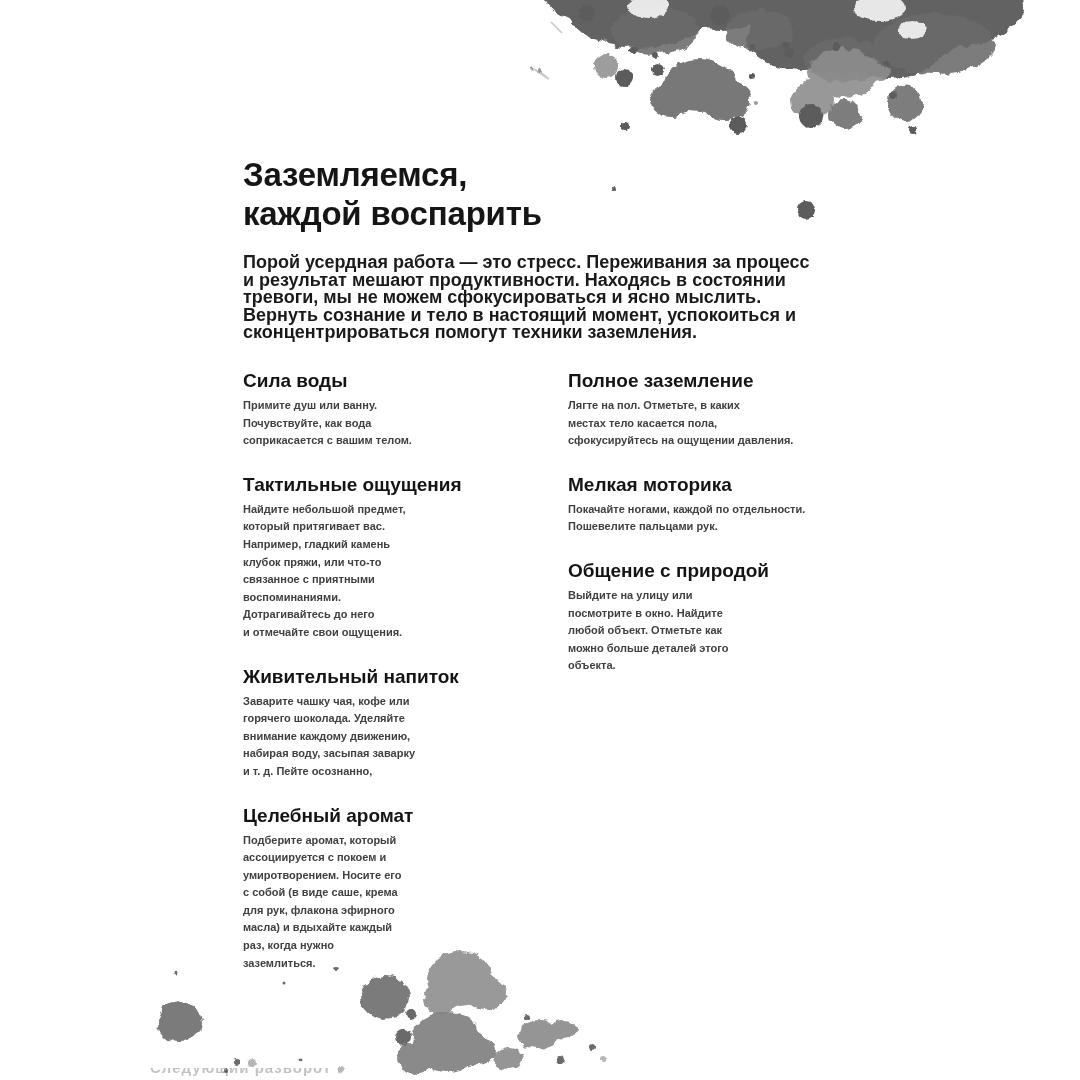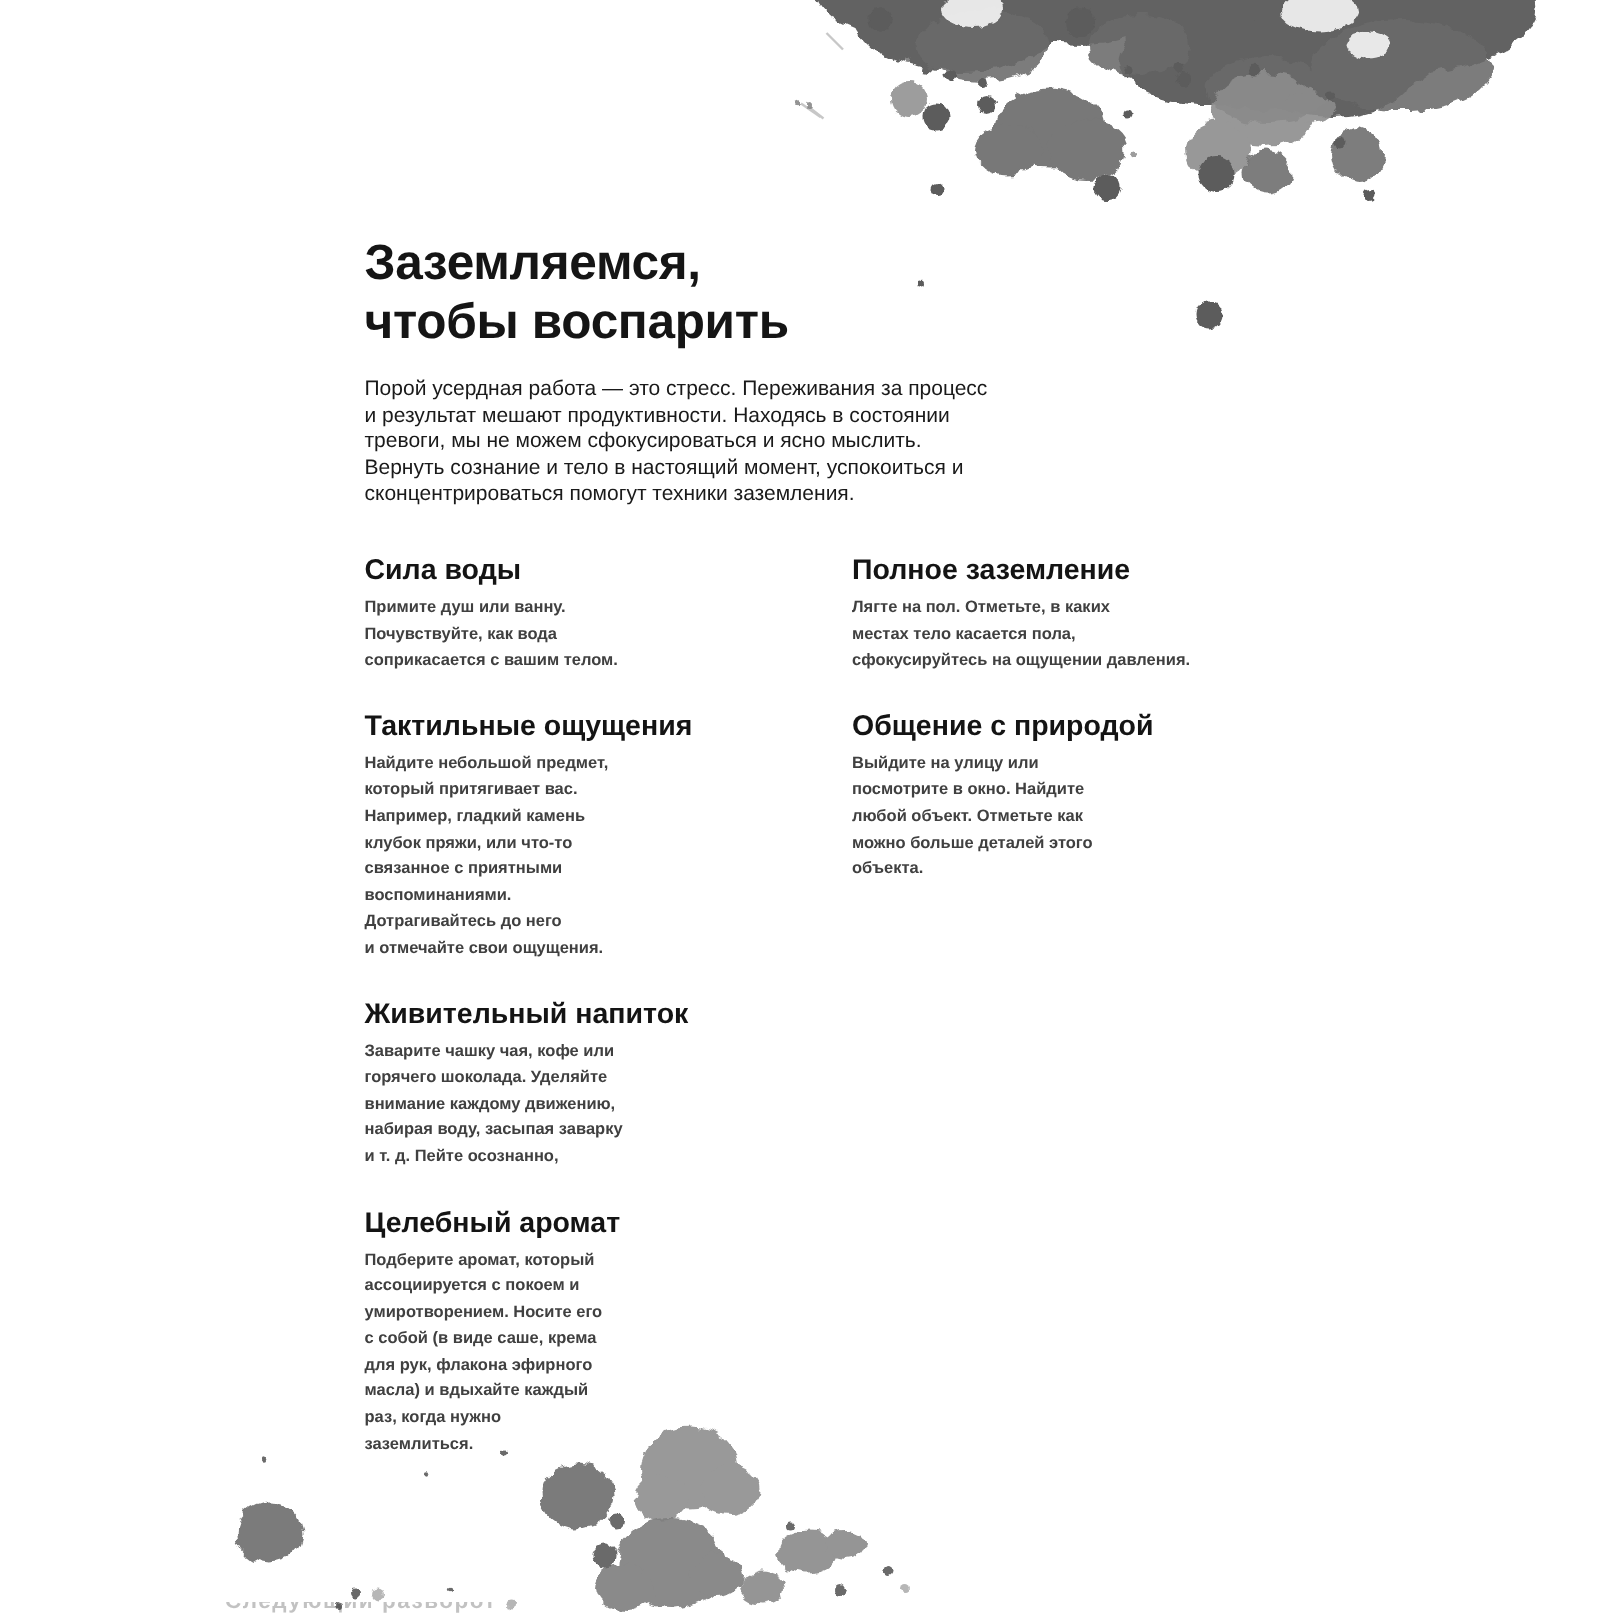--- a/index.html
+++ b/index.html
@@ -47,22 +47,22 @@
     letter-spacing: -0.2px;
     color: #151515;
     white-space: pre-line;
   }
 
   .intro {
     position: absolute;
     left: 243px;
     top: 236px;
     width: 580px;
-    font-size: 14px;
-    font-weight: normal;
+    font-size: 18px;
+    font-weight: bold;
     line-height: 17.6px;
     color: #1a1a1a;
     white-space: pre-line;
   }
 
   .col {
     position: absolute;
     top: 370px;
   }
   .col-left  { left: 243px; width: 270px; }
@@ -239,21 +239,21 @@
     </g>
     <g filter="url(#rough3)" fill="#9e9e9e" opacity="0.75">
       <circle cx="252" cy="1063" r="4"></circle>
       <circle cx="341" cy="1070" r="3"></circle>
       <circle cx="603" cy="1059" r="3"></circle>
     </g>
   </svg>
 
   <div class="content">
 
-    <h1 class="title"><span>Заземляемся,</span><br><span>чтобы воспарить</span></h1>
+    <h1 class="title"><span>Заземляемся,</span><br><span>каждой воспарить</span></h1>
 
     <p class="intro">Порой усердная работа — это стресс. Переживания за процесс
 и результат мешают продуктивности. Находясь в состоянии
 тревоги, мы не можем сфокусироваться и ясно мыслить.
 Вернуть сознание и тело в настоящий момент, успокоиться и
 сконцентрироваться помогут техники заземления.</p>
 
     <div class="col col-left">
       <div class="section">
         <h2 class="sec-head">Сила воды</h2>
@@ -294,20 +294,25 @@
     </div>
 
     <div class="col col-right">
       <div class="section">
         <h2 class="sec-head">Полное заземление</h2>
         <p class="sec-body">Лягте на пол. Отметьте, в каких
 местах тело касается пола,
 сфокусируйтесь на ощущении давления.</p>
       </div>
       <div class="section">
+        <h2 class="sec-head">Мелкая моторика</h2>
+        <p class="sec-body">Покачайте ногами, каждой по отдельности.
+Пошевелите пальцами рук.</p>
+      </div>
+      <div class="section">
         <h2 class="sec-head">Общение с природой</h2>
         <p class="sec-body">Выйдите на улицу или
 посмотрите в окно. Найдите
 любой объект. Отметьте как
 можно больше деталей этого
 объекта.</p>
       </div>
     </div>
 
     <div class="bottom-crop">

